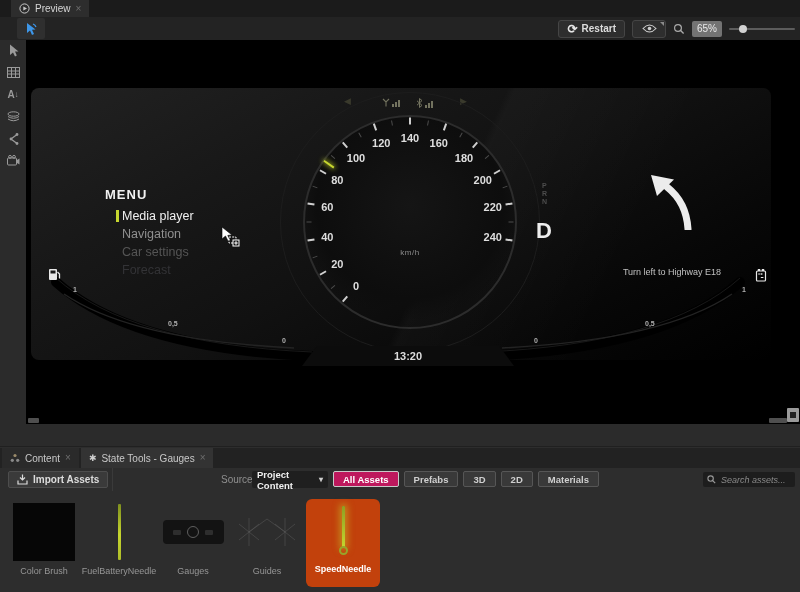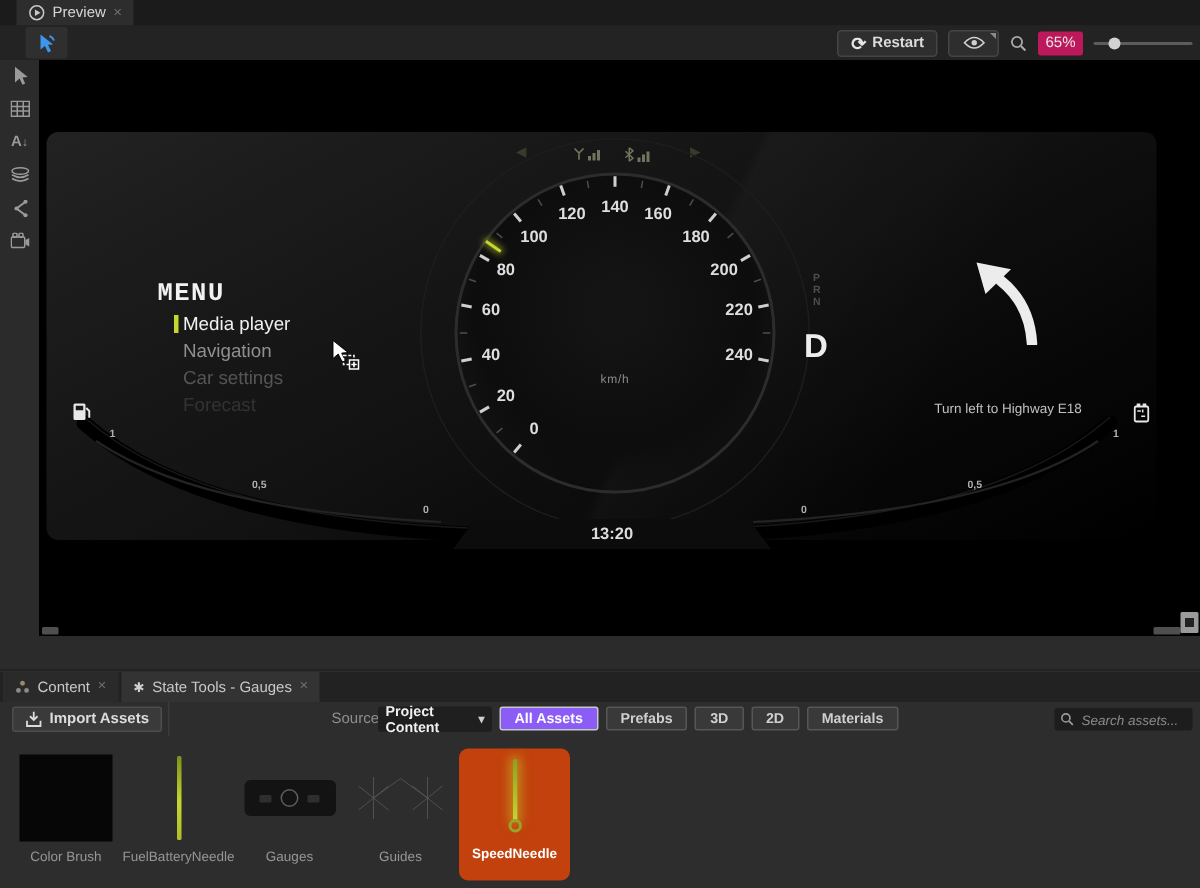--- a/index.html
+++ b/index.html
@@ -13,21 +13,21 @@
   .tab-close{font-size:10px;color:#6e6e6e;line-height:10px;cursor:default;}
 
   
   .main-toolbar{position:absolute;left:0;top:17px;width:800px;height:23px;background:#232323;}
   .tool-active{position:absolute;left:17px;top:1px;width:28px;height:21px;background:#2f2f2f;border-radius:2px;display:flex;align-items:center;justify-content:center;}
   .toolbar-right{position:absolute;right:5px;top:0;height:23px;display:flex;align-items:center;gap:7px;}
   .btn{height:18px;background:#2e2e2e;border:1px solid #454545;border-radius:3px;color:#dcdcdc;font-size:10px;font-weight:bold;display:flex;align-items:center;gap:4px;padding:0 8px;}
   .btn .glyph{font-size:12px;line-height:12px;color:#e6e6e6;}
   .eye-btn{position:relative;width:34px;justify-content:center;}
   .eye-btn::after{content:"";position:absolute;right:1px;top:1px;border-left:4px solid transparent;border-top:4px solid #8a8a8a;}
-  .zoom-val{background:#be185d;border-radius:2px;height:16px;min-width:30px;display:flex;align-items:center;justify-content:center;color:#e8e8e8;font-size:10px;}
+  .zoom-val{background:#737373;border-radius:2px;height:16px;min-width:30px;display:flex;align-items:center;justify-content:center;color:#e8e8e8;font-size:10px;}
   .slider{position:relative;width:66px;height:14px;}
   .slider-track{position:absolute;left:0;right:0;top:6px;height:2px;background:#5c5c5c;border-radius:1px;}
   .slider-handle{position:absolute;left:10px;top:3px;width:8px;height:8px;border-radius:50%;background:#d2d2d2;}
 
   
   .sidebar{position:absolute;left:0;top:40px;width:26px;height:384px;background:#2b2b2b;display:flex;flex-direction:column;align-items:center;padding-top:3px;gap:7px;}
   .side-icon{width:20px;height:15px;display:flex;align-items:center;justify-content:center;color:#9a9a9a;}
   .font-tool{font-size:10px;color:#9a9a9a;font-weight:bold;}
   .font-tool small{font-size:8px;}
 
@@ -40,21 +40,21 @@
   .swoosh{position:absolute;left:0;top:0;pointer-events:none;}
 
   
   .ts{position:absolute;top:56px;font-size:9px;color:#3a3a2c;}
   .sig-group{position:absolute;top:58px;display:flex;align-items:flex-end;gap:2px;}
   .bars{display:flex;align-items:flex-end;gap:1px;}
   .bars i{display:block;width:2px;background:#73735f;}
   .b1{height:3px}.b2{height:5px}.b3{height:7px}
 
   
-  .menu-title{position:absolute;left:79px;top:147px;font-size:17px;font-weight:bold;letter-spacing:1px;color:#f2f2f2;font-family:Liberation Mono, monospace;}
+  .menu-title{position:absolute;left:79px;top:147px;font-size:13px;font-weight:bold;letter-spacing:1px;color:#f2f2f2;}
   .menu-item{position:absolute;left:96px;font-size:12.5px;}
   .mi-0{top:169px;color:#f0f0f0;}
   .mi-1{top:187px;color:#8f8f8f;}
   .mi-2{top:205px;color:#555555;}
   .mi-3{top:223px;color:#333336;}
   .menu-bar{position:absolute;left:90px;top:170px;width:3px;height:12px;background:#c6d62f;}
 
   
   .dial{position:absolute;left:276px;top:74px;width:216px;height:216px;}
   .dial-ring{position:absolute;inset:1px;border:2px solid #2c2c2c;border-radius:50%;
@@ -107,21 +107,21 @@
 
   .panel-toolbar{position:absolute;left:0;top:44px;width:800px;height:23px;background:#2d2d2d;}
   .import-btn{position:absolute;left:8px;top:3px;height:17px;background:#3a3a3a;border:1px solid #4d4d4d;border-radius:2px;display:flex;align-items:center;gap:5px;padding:0 8px;font-size:10px;font-weight:bold;color:#dcdcdc;}
   .tb-divider{position:absolute;left:112px;top:0;width:1px;height:23px;background:#3a3a3a;}
   .src-label{position:absolute;left:221px;top:6px;font-size:10px;color:#8f8f8f;}
   .src-dd{position:absolute;left:252px;top:3px;width:76px;height:17px;background:#1f1f1f;border-radius:2px;display:flex;align-items:center;justify-content:space-between;padding:0 5px;}
   .src-dd span{font-size:9.5px;font-weight:bold;color:#f0f0f0;}
   .src-dd .caret{font-size:8px;color:#cfcfcf;}
   .filters{position:absolute;left:333px;top:3px;display:flex;gap:5px;}
   .f-btn{height:16px;background:#393939;border:1px solid #565656;border-radius:2px;font-size:9.5px;font-weight:bold;color:#cfcfcf;display:flex;align-items:center;justify-content:center;padding:0 9px;}
-  .f-btn.active{border-color:#c8c8c8;background:#8b5cf6;color:#fff;}
+  .f-btn.active{border-color:#c8c8c8;background:#be185d;color:#fff;}
   .search-box{position:absolute;left:703px;top:4px;width:92px;height:15px;background:#1d1d1d;border-radius:2px;display:flex;align-items:center;gap:3px;padding:0 4px;}
   .search-box input{flex:1;min-width:0;background:transparent;border:none;outline:none;font-size:9px;font-style:italic;color:#bbb;}
   .search-box input::placeholder{color:#8a8a8a;}
 
   .assets-grid{position:absolute;left:0;top:67px;width:800px;height:101px;}
   .tile{position:absolute;top:10px;width:74px;height:84px;display:flex;flex-direction:column;align-items:center;}
   .t0{left:7px}.t1{left:82px}.t2{left:156px}.t3{left:230px}.t4{left:306px}
   .tile.selected{background:#c2410c;border-radius:6px;top:8px;height:88px;}
   .thumb{height:62px;display:flex;align-items:center;justify-content:center;}
   .tile-label{margin-top:3px;font-size:9px;color:#969696;white-space:nowrap;}

